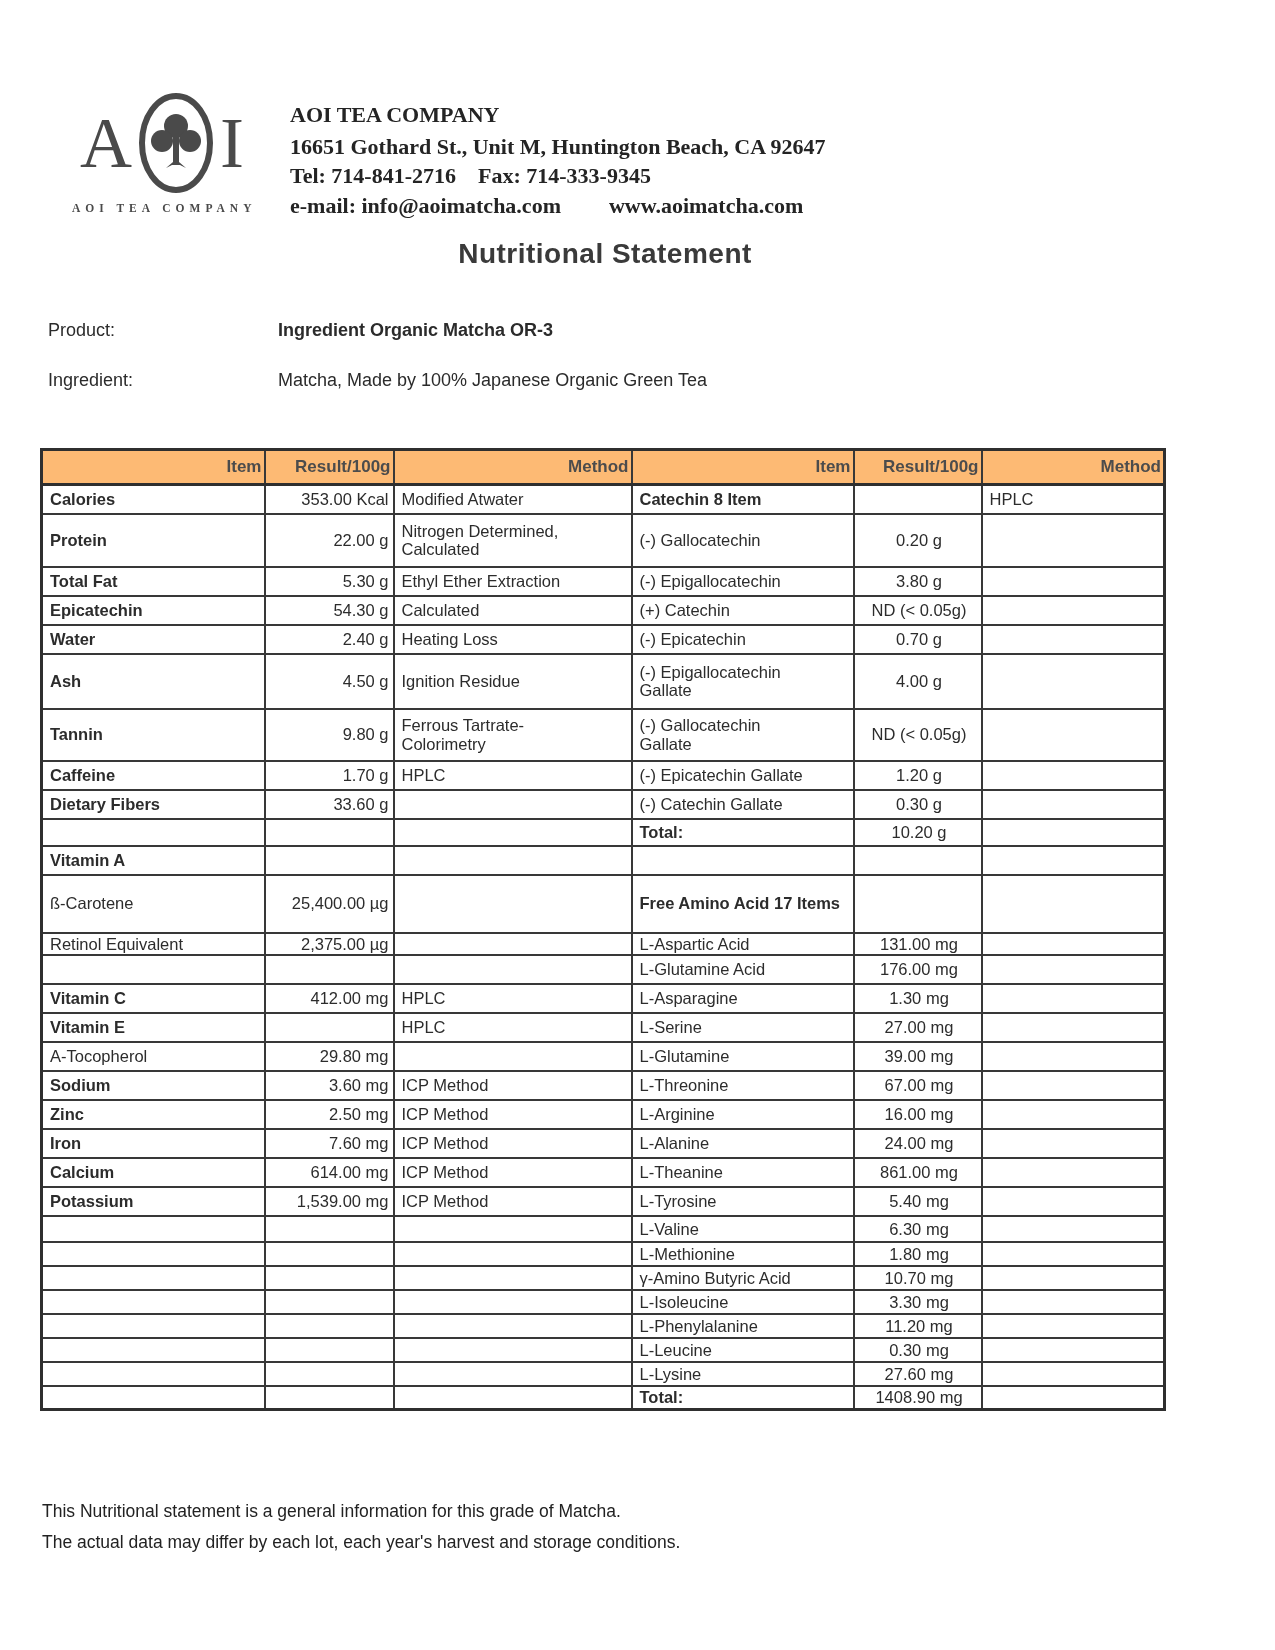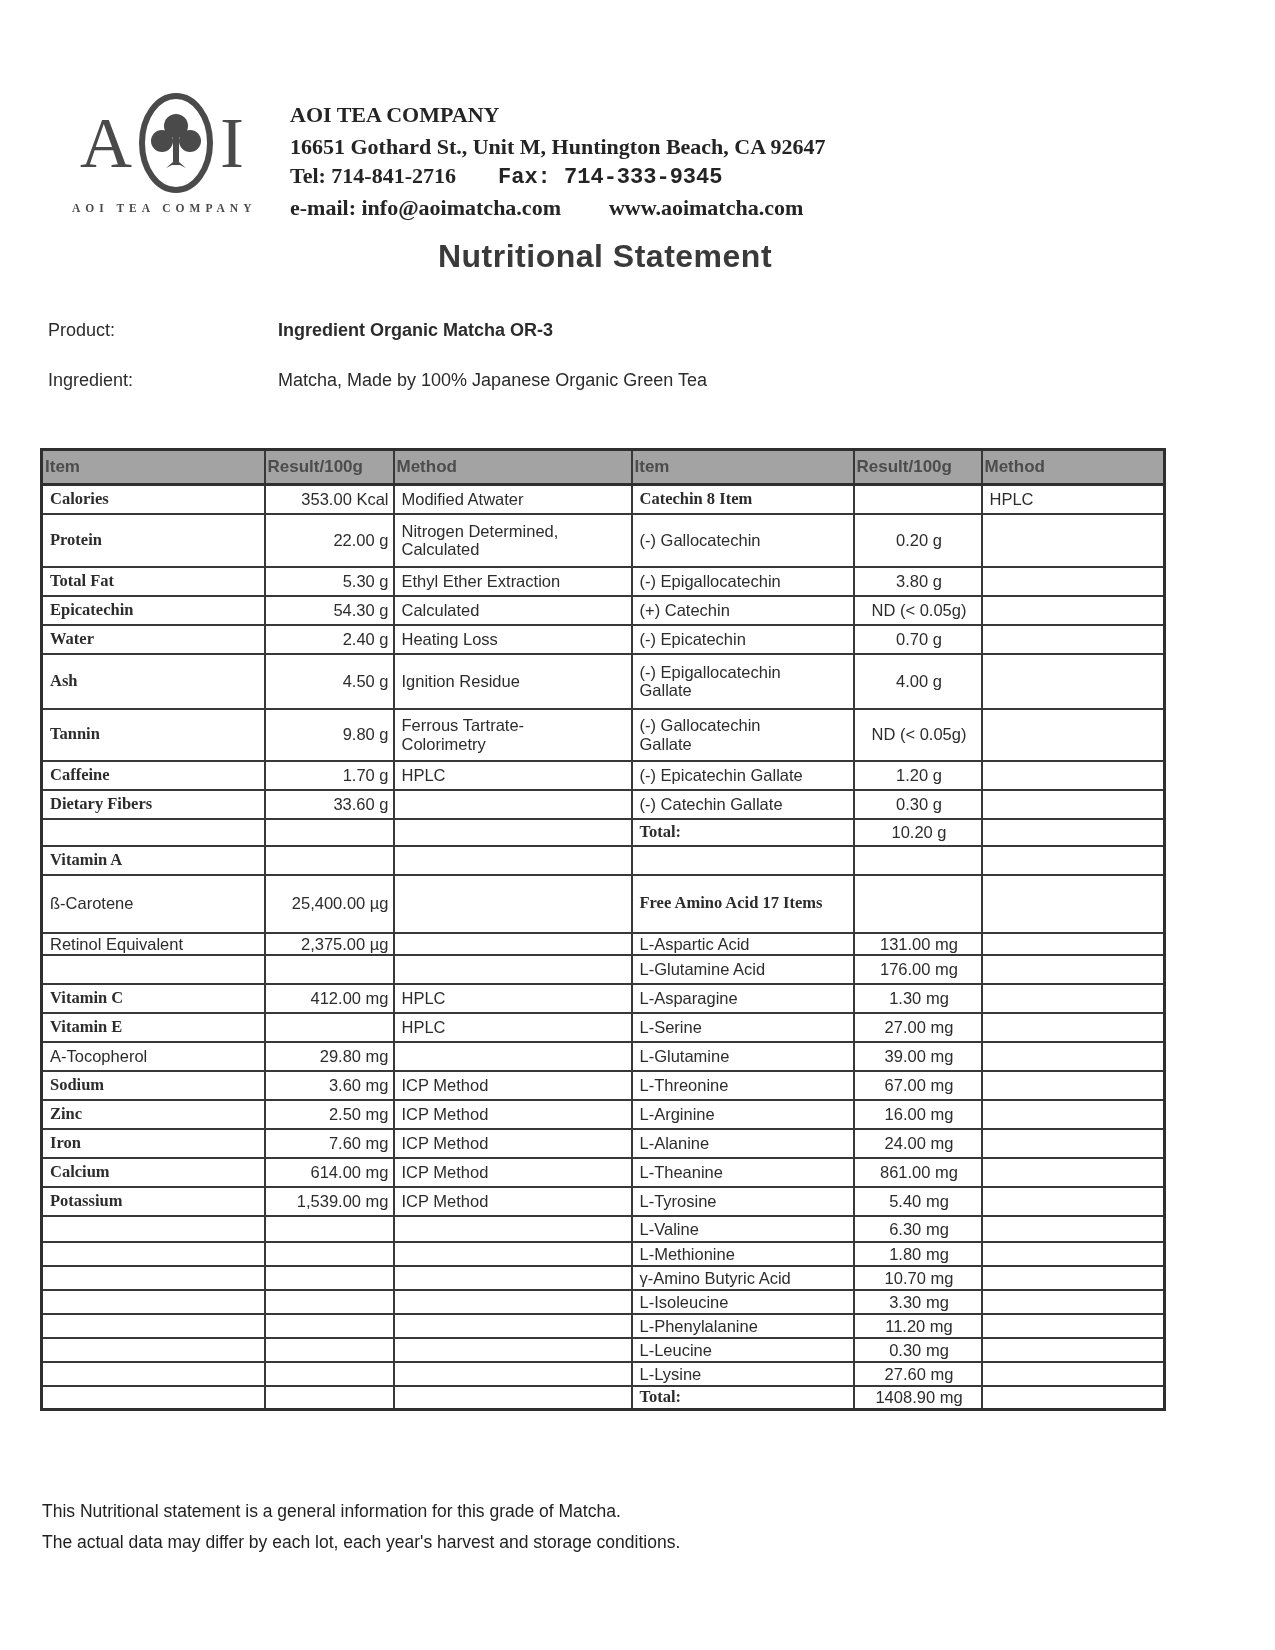--- a/index.html
+++ b/index.html
@@ -20,27 +20,27 @@
   .logo-oval{display:block;}
   .logo-caption{
     margin-top:8px;text-align:center;font-family:"Liberation Serif",serif;
     font-size:11.5px;font-weight:bold;letter-spacing:5px;color:#4a4a4a;white-space:nowrap;
   }
 
   
   .company{position:absolute;left:290px;top:100px;font-family:"Liberation Serif",serif;color:#242424;}
   .company .name{font-size:22px;font-weight:bold;margin:0 0 2px 0;}
   .company p{margin:0;font-size:22px;font-weight:bold;line-height:1.35;}
-  .company .fax{margin-left:42px;font-family:Liberation Mono, monospace;}
+  .company .fax{margin-left:22px;}
   .company .website{margin-left:48px;}
 
   
   .doc-title{
     position:absolute;left:0;top:238px;width:1210px;text-align:center;
-    font-size:32px;font-weight:bold;color:#3a3a3a;letter-spacing:0.5px;
+    font-size:28px;font-weight:bold;color:#3a3a3a;letter-spacing:0.5px;
   }
 
   
   .field{position:absolute;left:48px;font-size:18px;color:#2b2b2b;}
   .field-product{top:320px;}
   .field-ingredient{top:370px;}
   .field .lbl{display:inline-block;width:230px;font-weight:normal;}
   .field .val-bold{font-weight:bold;}
 
   
@@ -49,31 +49,31 @@
     border-collapse:collapse;table-layout:fixed;width:1123px;
     font-size:16.5px;color:#2c2c2c;
   }
   table.nutrition th,table.nutrition td{
     border:2px solid #383838;vertical-align:middle;
     white-space:pre-line;overflow:hidden;line-height:1.12;
     padding:1px 4px 1px 7px;
   }
   table.nutrition{border:3px solid #2f2f2f;}
   table.nutrition th{
-    background:#a3a3a3;color:#4c4c4c;font-size:17px;font-weight:bold;
-    text-align:left;height:30px;border-bottom:3px solid #2f2f2f;padding:1px 2px;
+    background:#fdba74;color:#4c4c4c;font-size:17px;font-weight:bold;
+    text-align:right;height:30px;border-bottom:3px solid #2f2f2f;padding:1px 2px;
   }
   td.c0{text-align:left;font-weight:normal;}
   td.c1{text-align:right;padding-right:16px;}
   td.c2{text-align:left;}
   td.c3{text-align:left;}
   td.c4{text-align:center;padding-right:6px;}
   td.c5{text-align:left;}
   th.c3,td.c3{border-left-width:4px;}
-  td.bold{font-weight:bold;font-family:Liberation Serif, serif;}
+  td.bold{font-weight:bold;}
   td.ind{padding-left:30px;}
 
   
   tbody tr{height:29px;}
   tbody tr:nth-child(2){height:53px;}
   tbody tr:nth-child(6){height:55px;}
   tbody tr:nth-child(7){height:52px;}
   tbody tr:nth-child(10){height:27px;}
   tbody tr:nth-child(12){height:58px;}
   tbody tr:nth-child(13){height:17px;}

